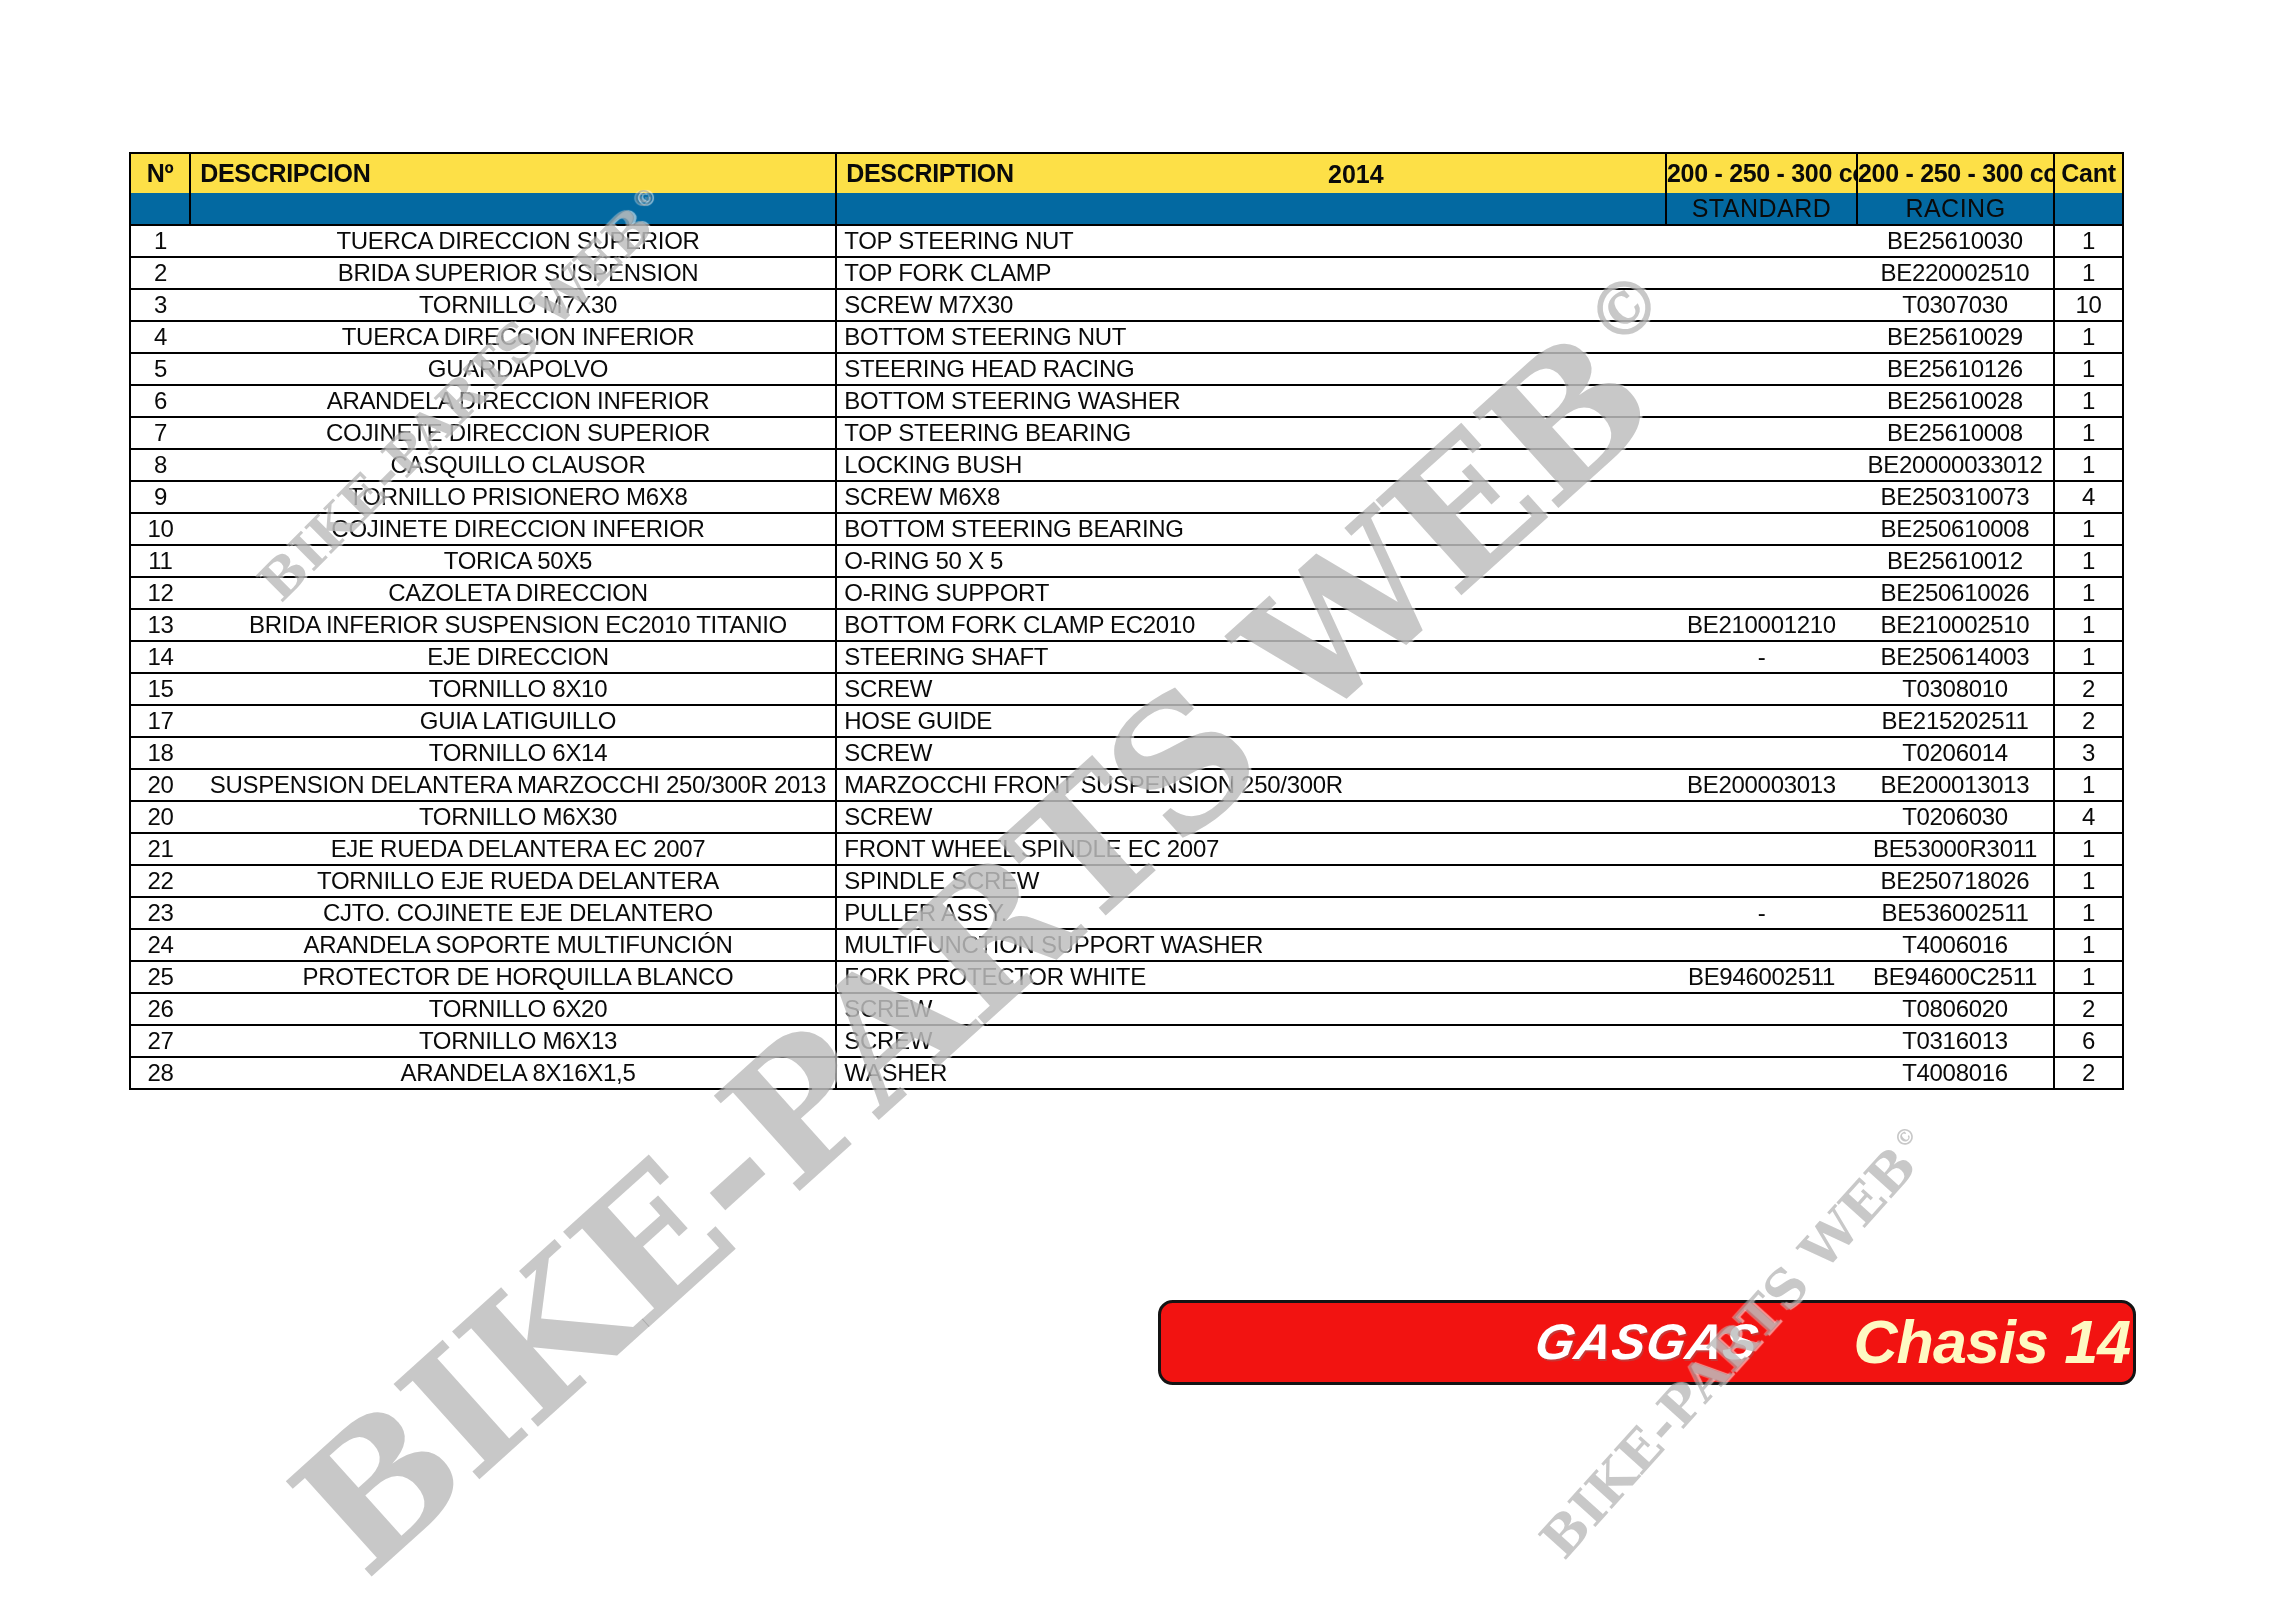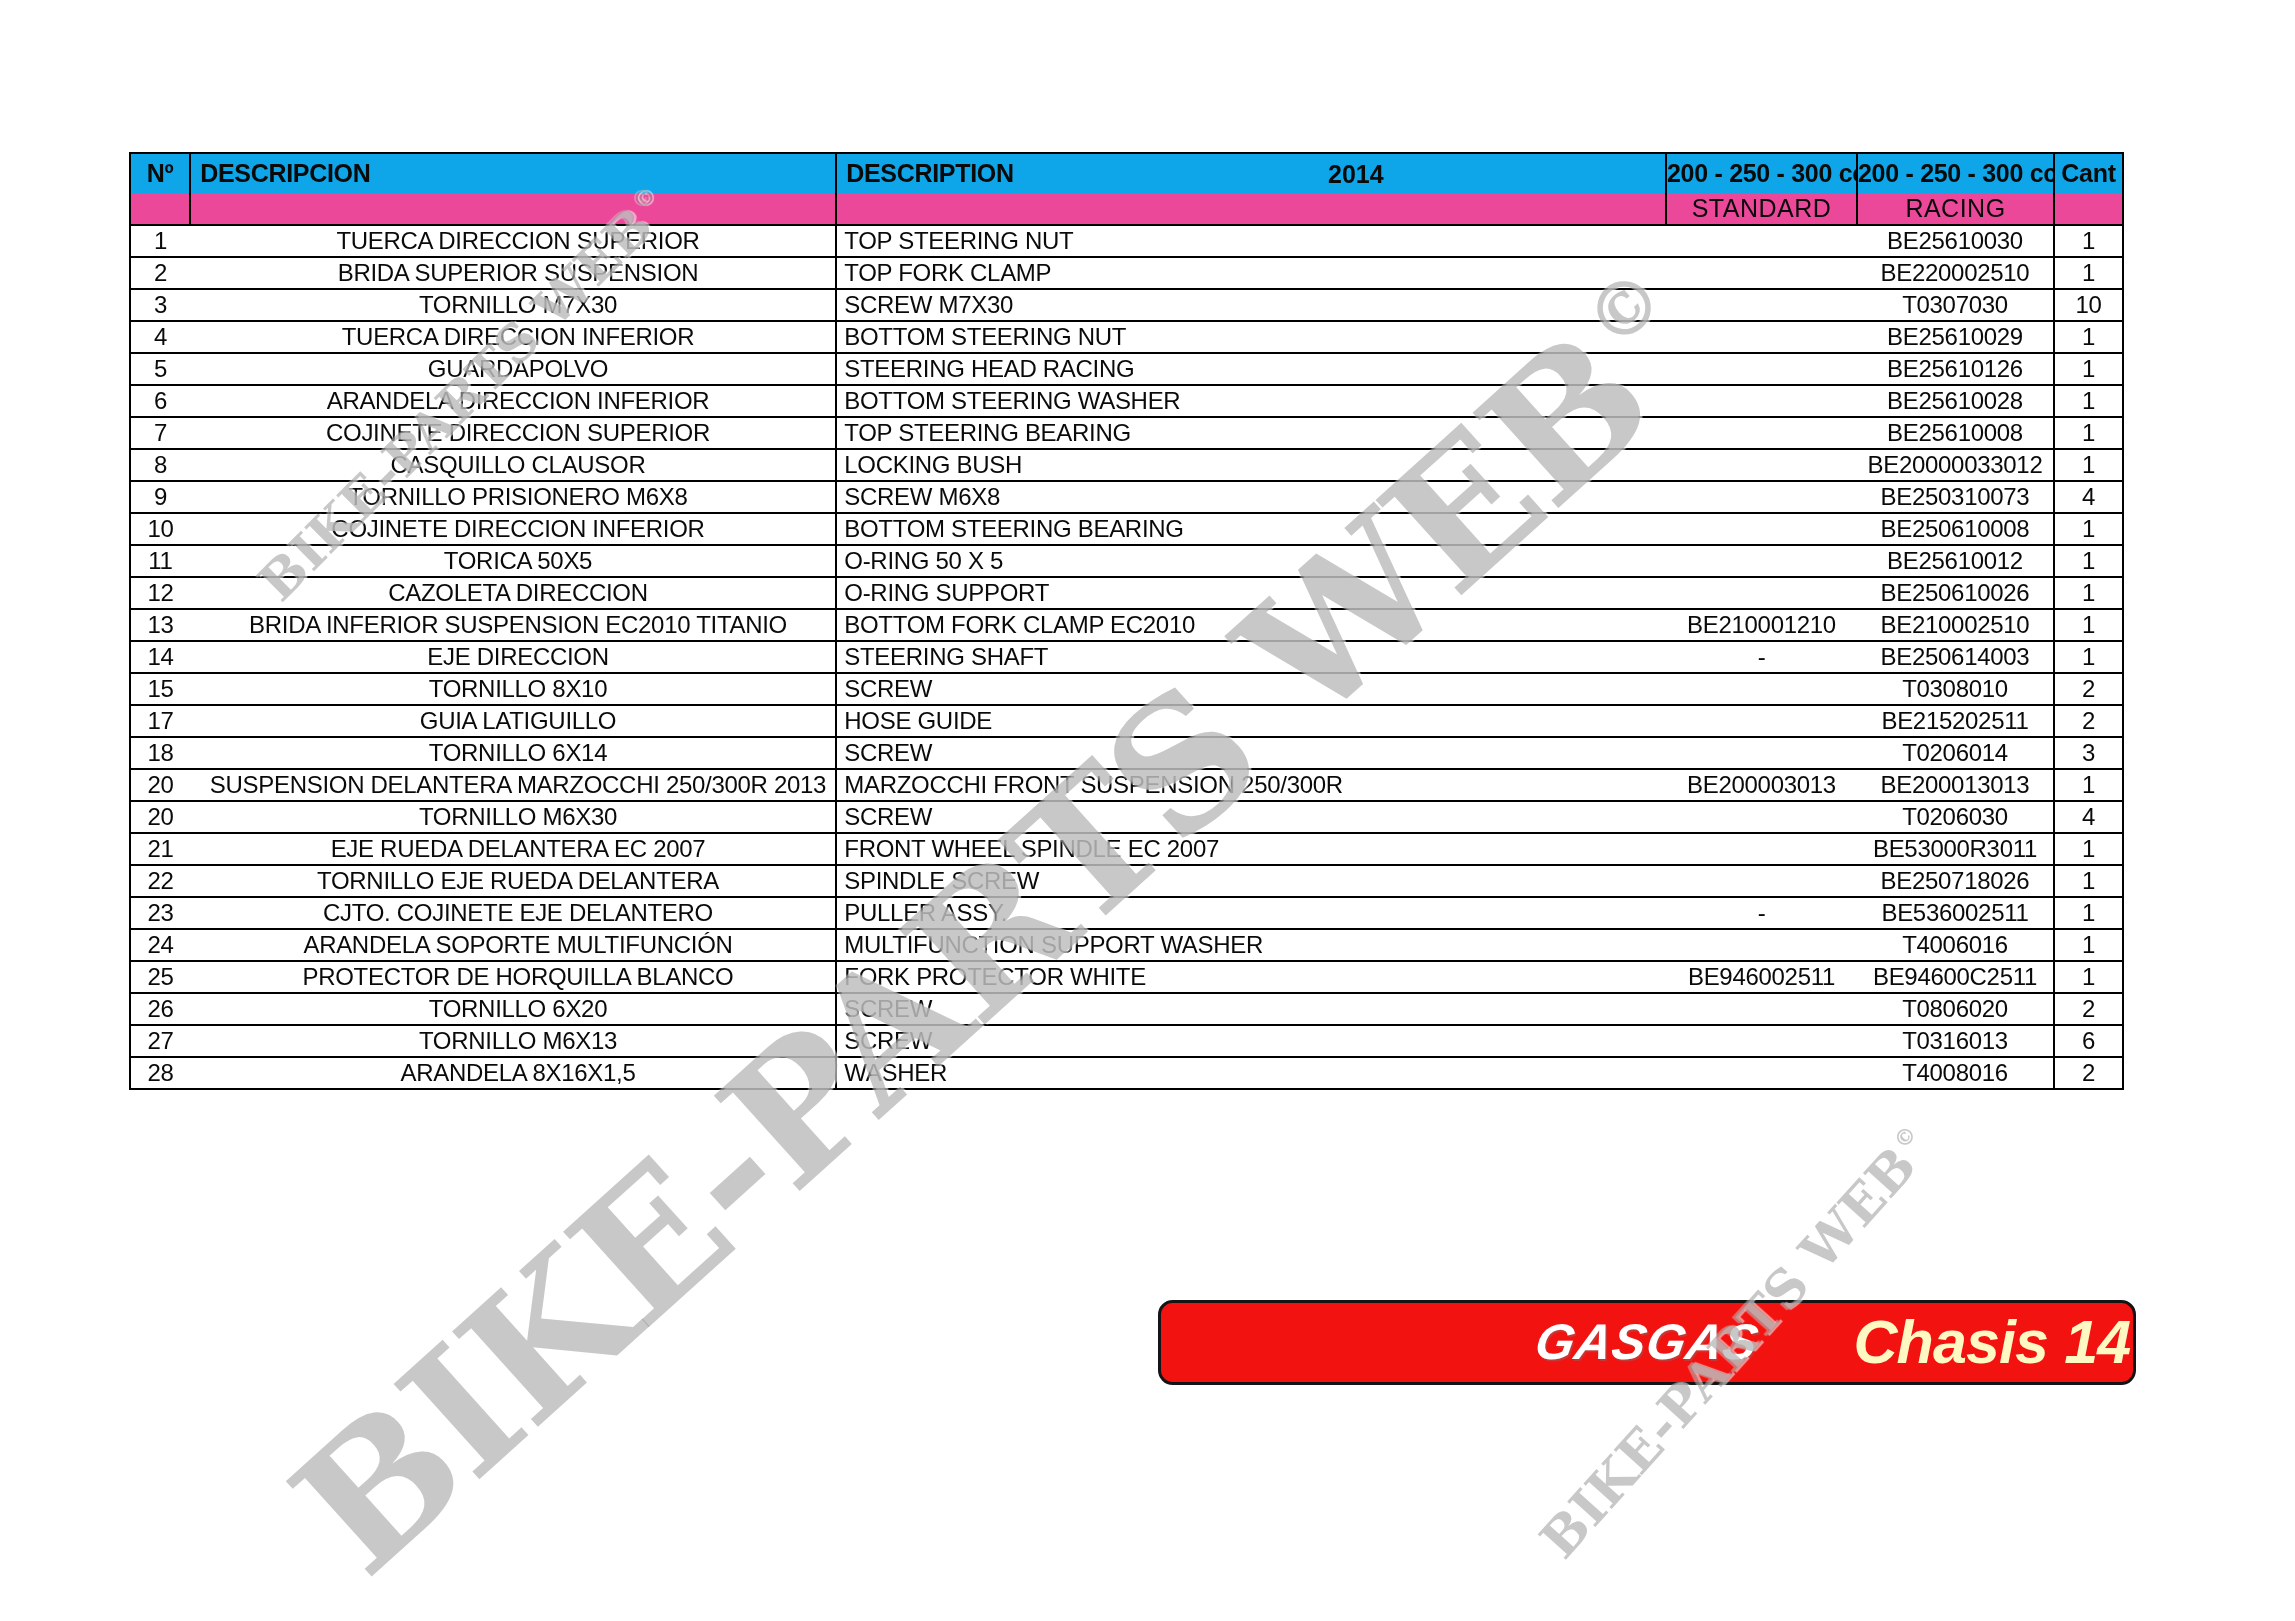--- a/index.html
+++ b/index.html
@@ -13,28 +13,28 @@
   .parts-table{
     position:absolute;left:129px;top:152px;width:1993px;
     border-collapse:collapse;table-layout:fixed;
     border:2.8px solid #000;
   }
   .parts-table th,.parts-table td{
     font-size:24px;color:#0a0a0a;overflow:hidden;white-space:nowrap;
     padding:0;letter-spacing:-0.3px;
   }
   tr.h1 th{
-    background:#0ea5e9;height:39px;font-weight:bold;font-size:25px;
+    background:#fde047;height:39px;font-weight:bold;font-size:25px;
     border-bottom:0;border-top:0;border-left:2.8px solid #000;
     vertical-align:middle;text-align:left;padding-left:9.2px;
   }
   tr.h1 th.c-num,tr.h1 th.c-std,tr.h1 th.c-rac,tr.h1 th.c-cant{text-align:center;padding-left:0;}
   tr.h1 th:first-child{border-left:0;}
   tr.h2 th{
-    background:#ec4899;height:31px;font-weight:normal;font-size:25px;
+    background:#0369a1;height:31px;font-weight:normal;font-size:25px;
     border-top:0;border-bottom:2.8px solid #000;border-left:2.8px solid #000;
     text-align:center;vertical-align:middle;letter-spacing:0.5px;
   }
   tr.h2 th:first-child{border-left:0;}
   th.c-desc-en{position:relative;}
   th.c-desc-en .year{
     position:absolute;left:491px;top:50%;transform:translateY(-50%);
     font-weight:bold;letter-spacing:0;
   }
   .parts-table td{

